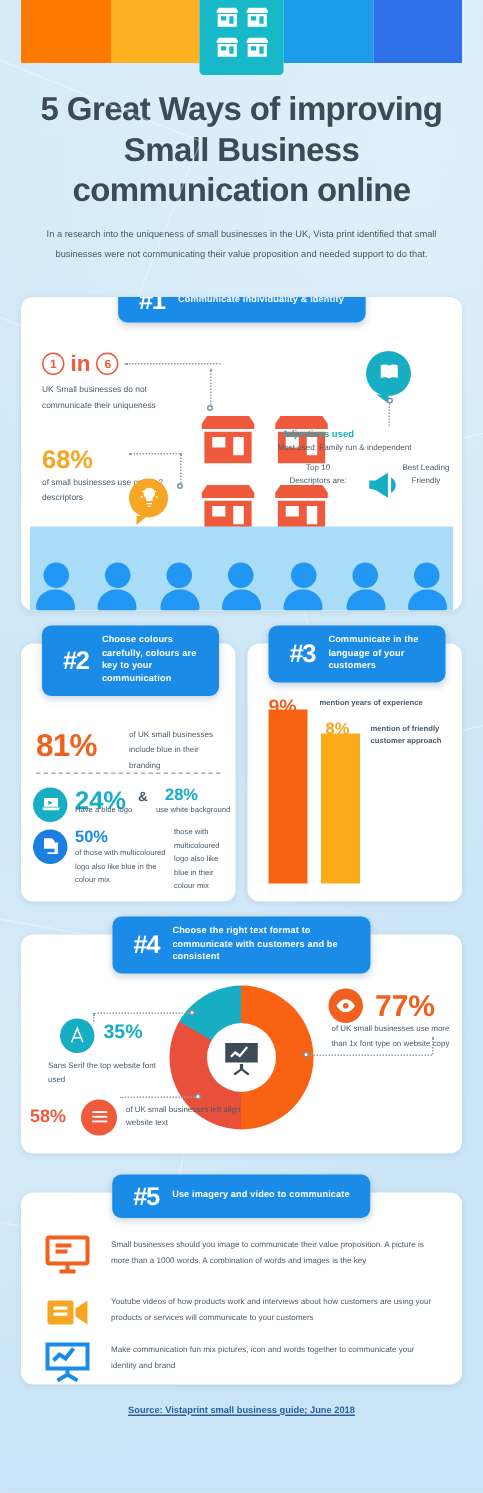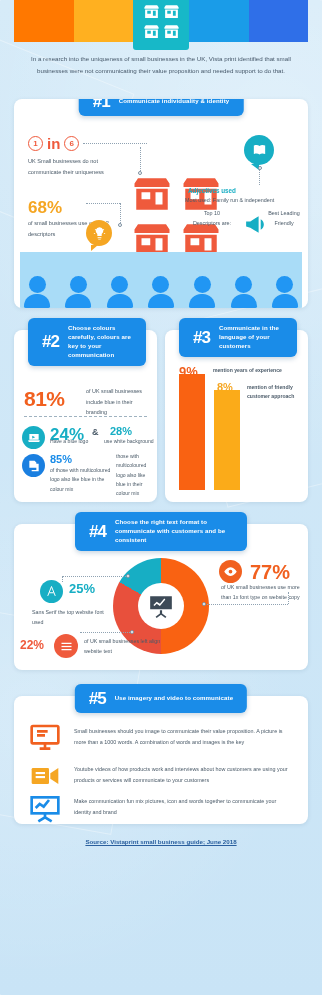--- a/index.html
+++ b/index.html
@@ -183,20 +183,21 @@
         <svg width="17" height="17" viewBox="0 0 24 24" fill="#fff">
             <path d="M2 6l2-3h16l2 3v2H2V6zm1 3h18v12H3V9zm3 2v4h5v-4H6zm8 0v7h4v-7h-4z"></path>
           </svg>
         <svg width="17" height="17" viewBox="0 0 24 24" fill="#fff">
             <path d="M2 6l2-3h16l2 3v2H2V6zm1 3h18v12H3V9zm3 2v4h5v-4H6zm8 0v7h4v-7h-4z"></path>
           </svg>
       </div>
     </div>
   </div>
 
+  <div class="title">5 Great Ways of improving Small Business communication online</div>
   <div class="subtitle">In a research into the uniqueness of small businesses in the UK, Vista print identified that small businesses were not communicating their value proposition and needed support to do that.</div>
 
   <div style="height:22px"></div>
   <div class="card" id="sec1">
     <div class="badge">
       <span class="num">#1</span>
       <span class="txt">Communicate individuality &amp; identity</span>
     </div>
 
     <div class="s1-ratio">
@@ -310,21 +311,21 @@
       <div class="s2-amp">&amp;</div>
       <div class="s2-28">28%</div>
       <div class="s2-24p">Have a blue logo</div>
       <div class="s2-28p">use white background</div>
 
       <div class="s2-i2">
         <svg width="14" height="14" viewBox="0 0 24 24" fill="#fff">
             <path d="M4 3h9l3 3v9H4V3zm12 5h4v13H8v-2h8V8z"></path>
           </svg>
       </div>
-      <div class="s2-50">85%</div>
+      <div class="s2-50">50%</div>
       <div class="s2-50p">of those with multicoloured logo also like blue in the colour mix</div>
       <div class="s2-50r">those with multicoloured logo also like blue in their colour mix</div>
     </div>
 
     <div class="card" id="sec3">
       <div class="badge narrow" style="width:118px">
         <span class="num">#3</span>
         <span class="txt" style="white-space:normal">Communicate in the language of your customers</span>
       </div>
       <div class="s3-l1">9%</div>
@@ -352,27 +353,27 @@
             <path d="M5 11l3-3 3 2 4-5 1 1-5 6-3-2-2 2z" fill="#fff"></path>
           </svg>
       </div>
     </div>
 
     <div class="s4-i1">
       <svg width="15" height="15" viewBox="0 0 24 24" fill="none" stroke="#fff" stroke-width="1.6">
           <path d="M6 19L12 4l6 15M8.5 14h7"></path>
         </svg>
     </div>
-    <div class="s4-25">25%</div>
+    <div class="s4-25">35%</div>
     <div class="s4-25p">Sans Serif the top website font used</div>
     <div class="dotline-h" style="left:48px;top:52px;width:66px"></div>
     <div class="dotline-v" style="left:48px;top:52px;height:6px"></div>
     <div class="nub" style="left:112px;top:50px"></div>
 
-    <div class="s4-58">22%</div>
+    <div class="s4-58">58%</div>
     <div class="s4-i3">
       <svg width="15" height="15" viewBox="0 0 24 24" fill="#fff">
           <rect x="4" y="6" width="16" height="2"></rect>
           <rect x="4" y="11" width="16" height="2"></rect>
           <rect x="4" y="16" width="16" height="2"></rect>
         </svg>
     </div>
     <div class="s4-58p">of UK small businesses left align website text</div>
     <div class="dotline-h" style="left:66px;top:108px;width:52px"></div>
     <div class="nub" style="left:116px;top:106px"></div>

